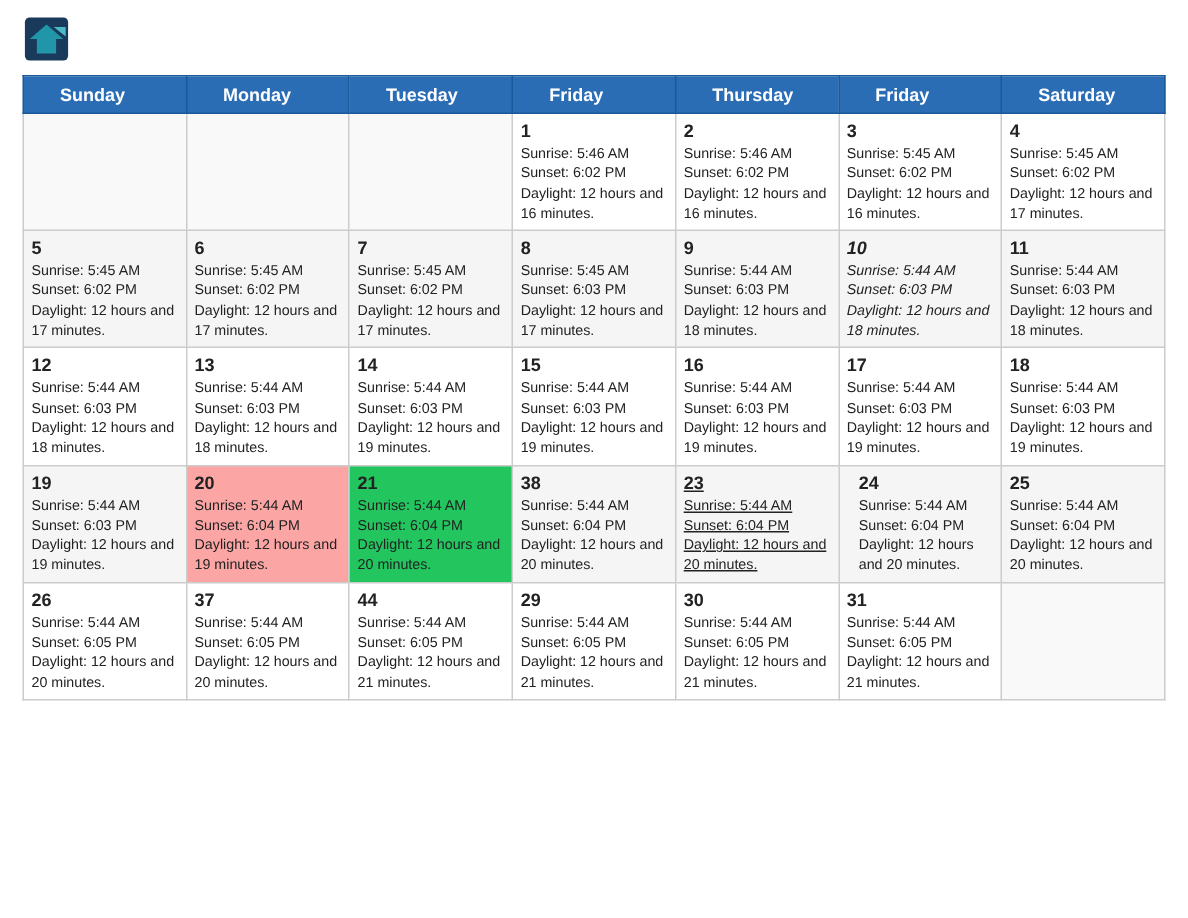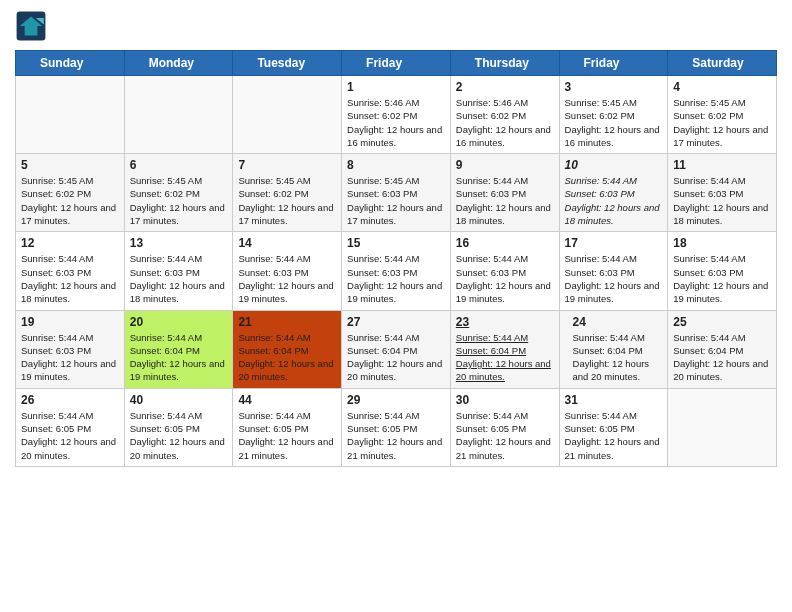--- a/index.html
+++ b/index.html
@@ -247,34 +247,34 @@
 Daylight: 12 hours and 19 minutes.</div>
           </td>
         </tr>
         <tr>
           <td style="background: rgb(245, 245, 245);">
             <span class="day-number">19</span>
             <div class="day-info" style="white-space: pre-line;">Sunrise: 5:44 AM
 Sunset: 6:03 PM
 Daylight: 12 hours and 19 minutes.</div>
           </td>
-          <td style="background: #bef264;">
+          <td style="background: #fca5a5;">
             <span class="day-number">20</span>
             <div class="day-info" style="white-space: pre-line;">Sunrise: 5:44 AM
 Sunset: 6:04 PM
 Daylight: 12 hours and 19 minutes.</div>
           </td>
-          <td style="background: #c2410c; margin-left: 44px;">
+          <td style="background: #22c55e; margin-left: 44px;">
             <span class="day-number">21</span>
             <div class="day-info" style="white-space: pre-line;">Sunrise: 5:44 AM
 Sunset: 6:04 PM
 Daylight: 12 hours and 20 minutes.</div>
           </td>
           <td style="background: rgb(245, 245, 245);">
-            <span class="day-number">27</span>
+            <span class="day-number">38</span>
             <div class="day-info" style="white-space: pre-line;">Sunrise: 5:44 AM
 Sunset: 6:04 PM
 Daylight: 12 hours and 20 minutes.</div>
           </td>
           <td style="background: rgb(245, 245, 245); text-decoration: underline;">
             <span class="day-number">23</span>
             <div class="day-info" style="white-space: pre-line;">Sunrise: 5:44 AM
 Sunset: 6:04 PM
 Daylight: 12 hours and 20 minutes.</div>
           </td>
@@ -292,21 +292,21 @@
           </td>
         </tr>
         <tr>
           <td>
             <span class="day-number">26</span>
             <div class="day-info" style="white-space: pre-line;">Sunrise: 5:44 AM
 Sunset: 6:05 PM
 Daylight: 12 hours and 20 minutes.</div>
           </td>
           <td>
-            <span class="day-number">40</span>
+            <span class="day-number">37</span>
             <div class="day-info" style="white-space: pre-line;">Sunrise: 5:44 AM
 Sunset: 6:05 PM
 Daylight: 12 hours and 20 minutes.</div>
           </td>
           <td>
             <span class="day-number">44</span>
             <div class="day-info" style="white-space: pre-line;">Sunrise: 5:44 AM
 Sunset: 6:05 PM
 Daylight: 12 hours and 21 minutes.</div>
           </td>

